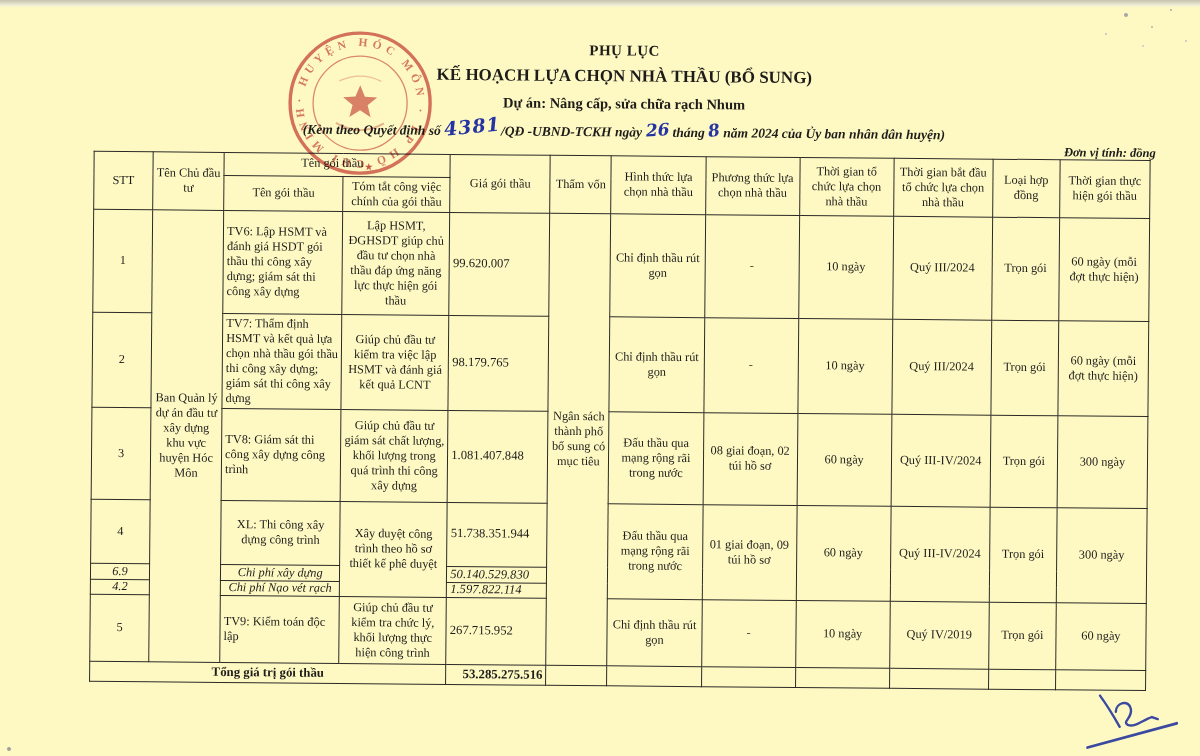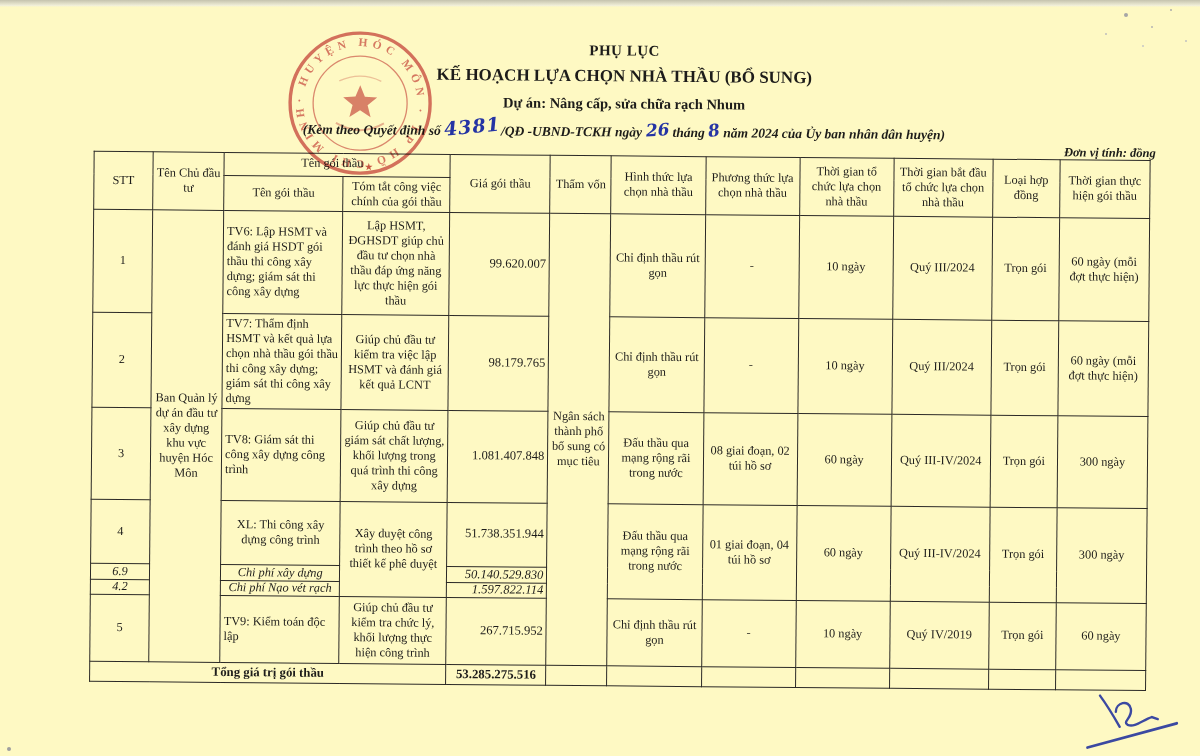--- a/index.html
+++ b/index.html
@@ -30,25 +30,25 @@
 
   
   table.plan{position:absolute;left:95px;top:150px;width:1057px;border-collapse:collapse;
         table-layout:fixed;font-size:12.3px;line-height:1.22;}
   table.plan{border:1.5px solid #2c2a27;}
   .plan th,.plan td{border:1px solid #2c2a27;vertical-align:middle;padding:2px 3px;
         overflow:hidden;font-weight:400;}
   .plan th{text-align:center;}
   .c-center{text-align:center;}
   .c-left{text-align:left;padding-left:5px;}
-  .c-price{text-align:right;padding-right:5px;font-size:12.6px;}
+  .c-price{text-align:left;padding-right:5px;font-size:12.6px;}
   .it{font-style:italic;}
   .thin td{padding:0 3px;line-height:1.05;}
   .total-row td{font-weight:bold;font-size:12.8px;}
-  .total-val{text-align:center;font-size:12.8px;border-radius:8px;}
+  .total-val{text-align:right;font-size:12.8px;border-radius:8px;}
   .star{color:#c0392b;font-size:10px;vertical-align:sub;opacity:.85;padding-left:1px;}
 
   
   .stamp{position:absolute;left:285px;top:22px;opacity:.85;mix-blend-mode:multiply;}
 
   
   .sig{position:absolute;left:1086px;top:680px;}
 </style>
 </head>
 <body>
@@ -149,21 +149,21 @@
         <td class="c-center">Trọn gói</td>
         <td class="c-center">300 ngày</td>
       </tr>
 
       <tr style="height:64px">
         <td class="c-center">4</td>
         <td class="c-center">XL: Thi công xây dựng công trình</td>
         <td rowspan="3" class="c-center">Xây duyệt công trình theo hồ sơ thiết kế phê duyệt</td>
         <td class="c-price">51.738.351.944</td>
         <td rowspan="3" class="c-center">Đấu thầu qua mạng rộng rãi trong nước</td>
-        <td rowspan="3" class="c-center">01 giai đoạn, 04 túi hồ sơ</td>
+        <td rowspan="3" class="c-center">01 giai đoạn, 09 túi hồ sơ</td>
         <td rowspan="3" class="c-center">60 ngày</td>
         <td rowspan="3" class="c-center">Quý III-IV/2024</td>
         <td rowspan="3" class="c-center">Trọn gói</td>
         <td rowspan="3" class="c-center">300 ngày</td>
       </tr>
 
       <tr style="height:16px" class="thin">
         <td class="c-center it">6.9</td>
         <td class="c-center it">Chi phí xây dựng</td>
         <td class="c-price it">50.140.529.830</td>

